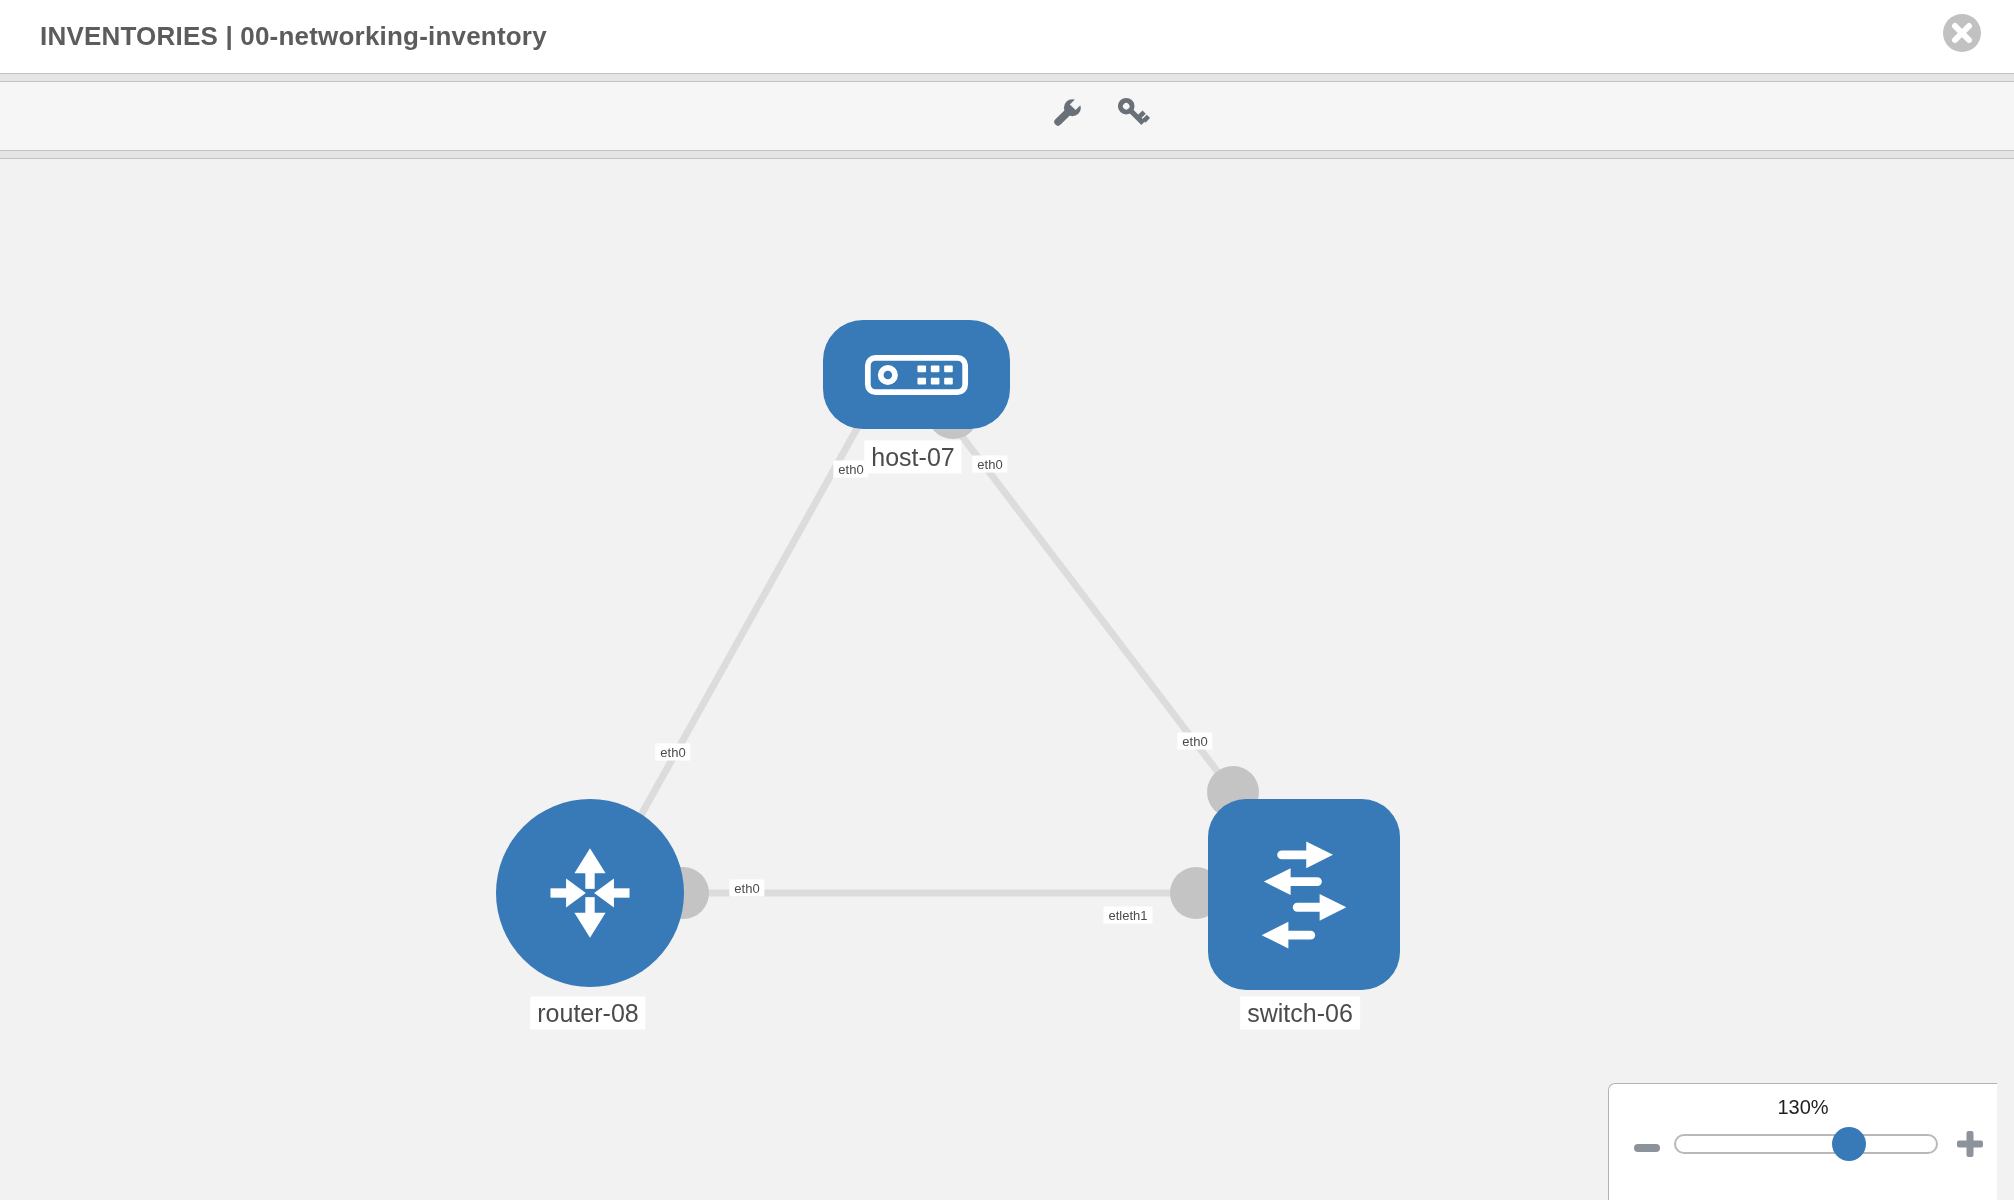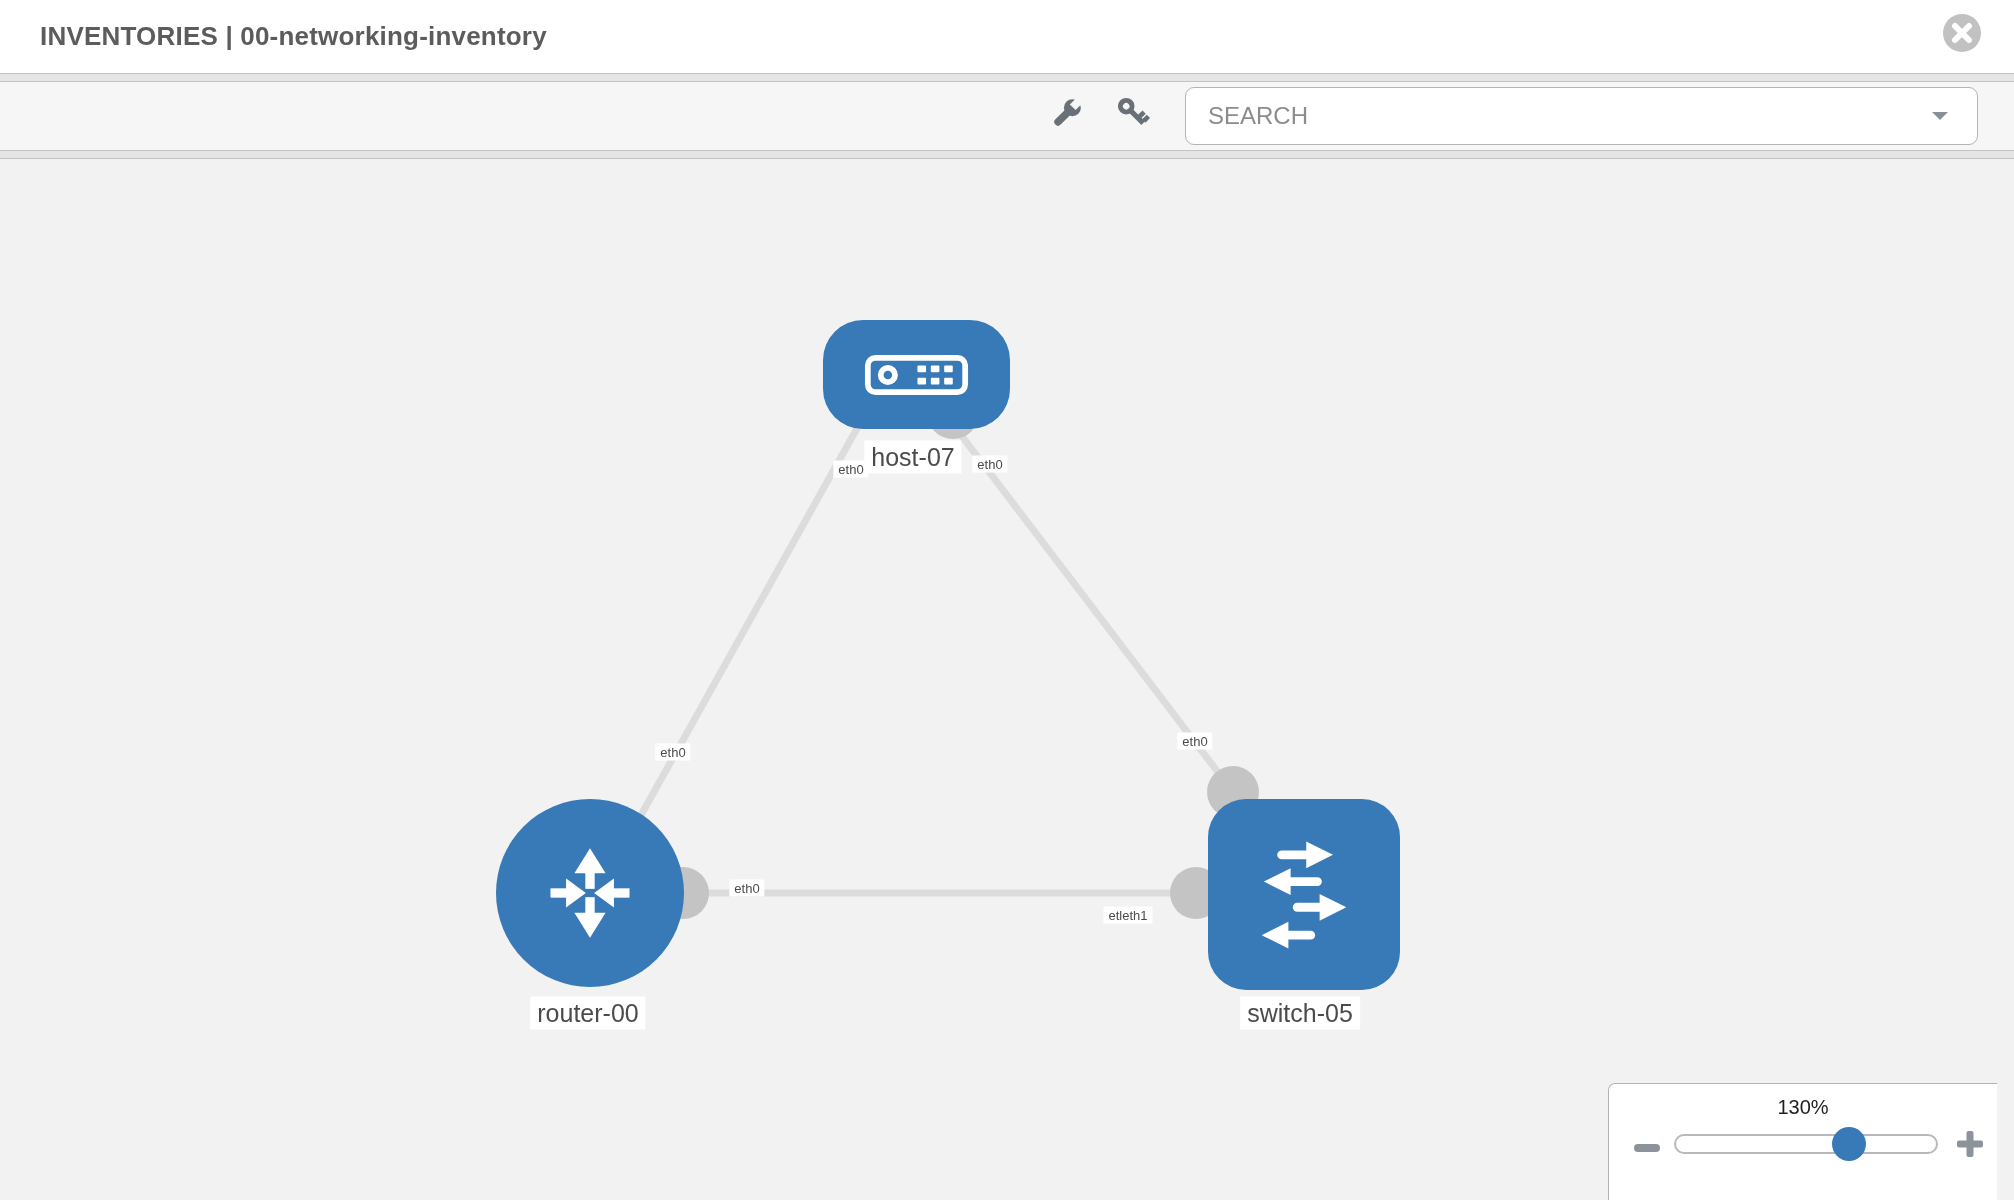--- a/index.html
+++ b/index.html
@@ -132,26 +132,20 @@
       <svg width="40" height="40" viewBox="0 0 40 40">
         <g transform="rotate(-45 20 20)">
           <circle cx="20" cy="9" r="5.8" fill="none" stroke="#6a7077" stroke-width="5"></circle>
           <rect x="17.4" y="14" width="5.2" height="19" fill="#6a7077"></rect>
           <rect x="22" y="23.5" width="6.5" height="4.6" fill="#6a7077"></rect>
           <rect x="22" y="29.6" width="6.5" height="4.6" fill="#6a7077"></rect>
         </g>
       </svg>
     </button>
 
-    <div class="combo combo-search">
-      <input readonly="" placeholder="SEARCH" style="">
-      <svg class="caret" width="18" height="10" viewBox="0 0 18 10">
-        <polygon points="1,1 17,1 9,9" fill="#8a9097"></polygon>
-      </svg>
-    </div>
   </div>
 
   <div class="divider"></div>
 
   <div class="canvas">
 
     <svg class="links" width="2014" height="1041" viewBox="0 0 2014 1041">
       <line class="linkline" x1="865" y1="255" x2="640" y2="658"></line>
       <line class="linkline" x1="945" y1="255" x2="1233" y2="633"></line>
       <line class="linkline" x1="683" y1="734" x2="1196" y2="734"></line>
@@ -198,22 +192,22 @@
           <polygon points="14,40 38,28 38,52" stroke="none"></polygon>
           <line x1="44" y1="63" x2="66" y2="63"></line>
           <polygon points="88,63 64,51 64,75" stroke="none"></polygon>
           <line x1="56" y1="88" x2="34" y2="88"></line>
           <polygon points="12,88 36,76 36,100" stroke="none"></polygon>
         </g>
       </svg>
     </div>
 
     <div class="nodelabel" style="left:913px; top:298px;">host-07</div>
-    <div class="nodelabel" style="left:588px; top:854px;">router-00</div>
-    <div class="nodelabel" style="left:1300px; top:854px;">switch-05</div>
+    <div class="nodelabel" style="left:588px; top:854px;">router-08</div>
+    <div class="nodelabel" style="left:1300px; top:854px;">switch-06</div>
 
     <div class="ethlabel" style="left:851px;  top:310px;">eth0</div>
     <div class="ethlabel" style="left:673px;  top:593px;">eth0</div>
     <div class="ethlabel" style="left:990px;  top:305px;">eth0</div>
     <div class="ethlabel" style="left:1195px; top:582px;">eth0</div>
     <div class="ethlabel" style="left:747px;  top:729px;">eth0</div>
     <div class="ethlabel" style="left:1128px; top:756px;">etleth1</div>
 
     <div class="zoompanel">
       <div class="zoomlevel">130%</div>

